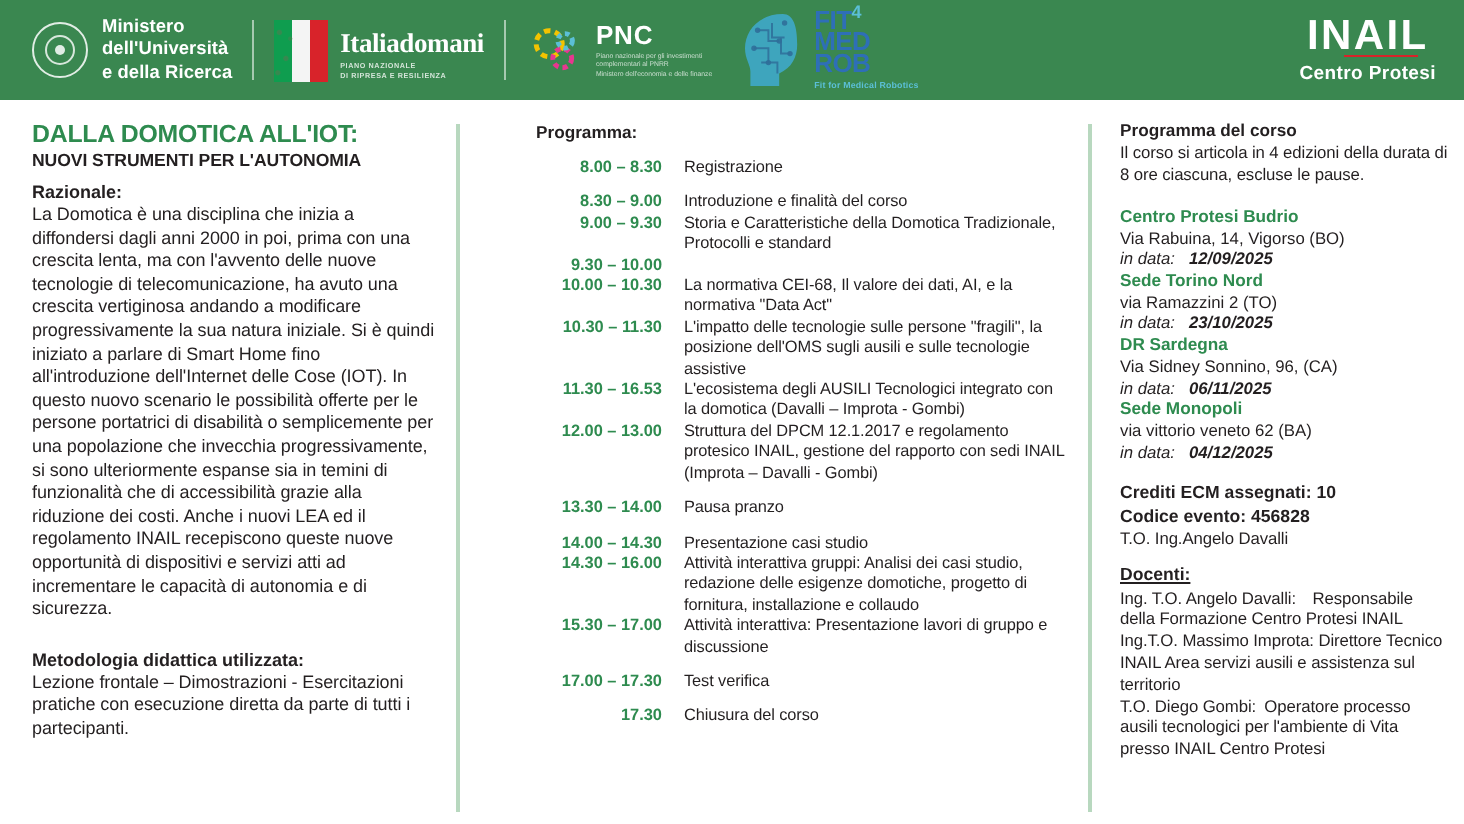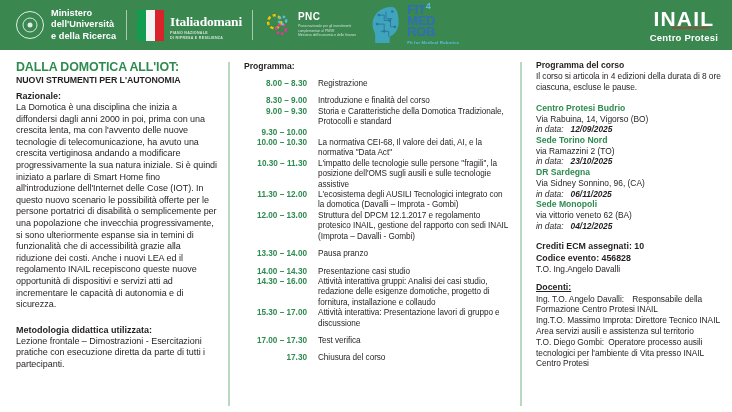--- a/index.html
+++ b/index.html
@@ -131,21 +131,21 @@
     gap: 6px;
   }
   .pnc-mark {
     width: 29px; height: 29px;
     position: relative;
     flex: none;
   }
   .pnc-text { line-height: 1; }
   .pnc-main {
     color: #ffffff;
-    font-size: 10px;
+    font-size: 13px;
     font-weight: bold;
     letter-spacing: 0.4px;
   }
   .pnc-sub {
     color: rgba(255,255,255,0.72);
     font-size: 3.4px;
     line-height: 4.6px;
     margin-top: 2px;
     white-space: pre-line;
   }
@@ -216,21 +216,21 @@
 
   
   .content {
     display: flex;
     padding: 10px 8px 0 16px;
     box-sizing: border-box;
     height: 362px;
   }
   .col-left  { width: 212px; flex: none; padding-right: 10px; box-sizing: border-box; }
   .col-sep   { width: 2px; background: #b8d8bf; flex: none; margin: 2px 0 6px 0; }
-  .col-mid   { width: 290px; flex: none; padding: 0 10px 14px 14px; box-sizing: border-box; }
+  .col-mid   { width: 290px; flex: none; padding: 0 10px 14px 14px; box-sizing: border-box; margin-left: 24px; }
   .col-right { flex: 1; padding-left: 14px; box-sizing: border-box; }
 
   .title-main {
     color: #2e8b4f;
     font-size: 12.4px;
     font-weight: bold;
     letter-spacing: -0.1px;
     line-height: 14px;
   }
   .title-sub {
@@ -435,21 +435,21 @@
         </div>
         <div class="prog-row">
           <div class="prog-time">10.00 – 10.30</div>
           <div class="prog-desc">La normativa CEI-68, Il valore dei dati, AI, e la normativa "Data Act"</div>
         </div>
         <div class="prog-row">
           <div class="prog-time">10.30 – 11.30</div>
           <div class="prog-desc">L'impatto delle tecnologie sulle persone "fragili", la posizione dell'OMS sugli ausili e sulle tecnologie assistive</div>
         </div>
         <div class="prog-row">
-          <div class="prog-time">11.30 – 12.00</div>
+          <div class="prog-time">11.30 – 16.53</div>
           <div class="prog-desc">L'ecosistema degli AUSILI Tecnologici integrato con la domotica (Davalli – Improta - Gombi)</div>
         </div>
         <div class="prog-row">
           <div class="prog-time">12.00 – 13.00</div>
           <div class="prog-desc">Struttura del DPCM 12.1.2017 e regolamento protesico INAIL, gestione del rapporto con sedi INAIL (Improta – Davalli - Gombi)</div>
         </div>
         <div class="prog-row gap">
           <div class="prog-time">13.30 – 14.00</div>
           <div class="prog-desc">Pausa pranzo</div>
         </div>

